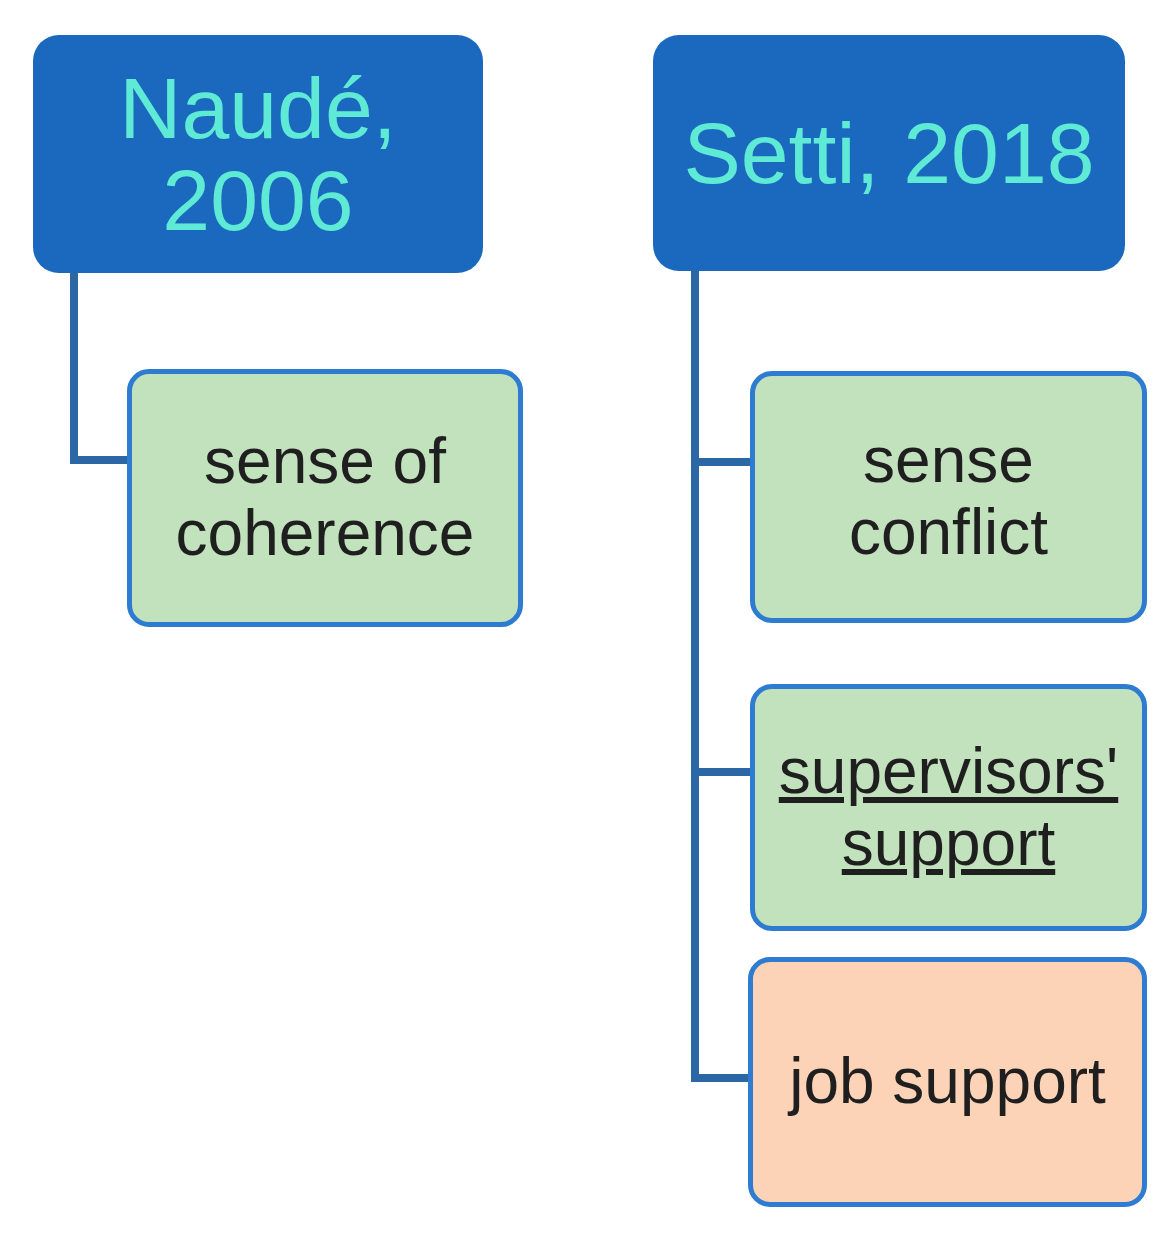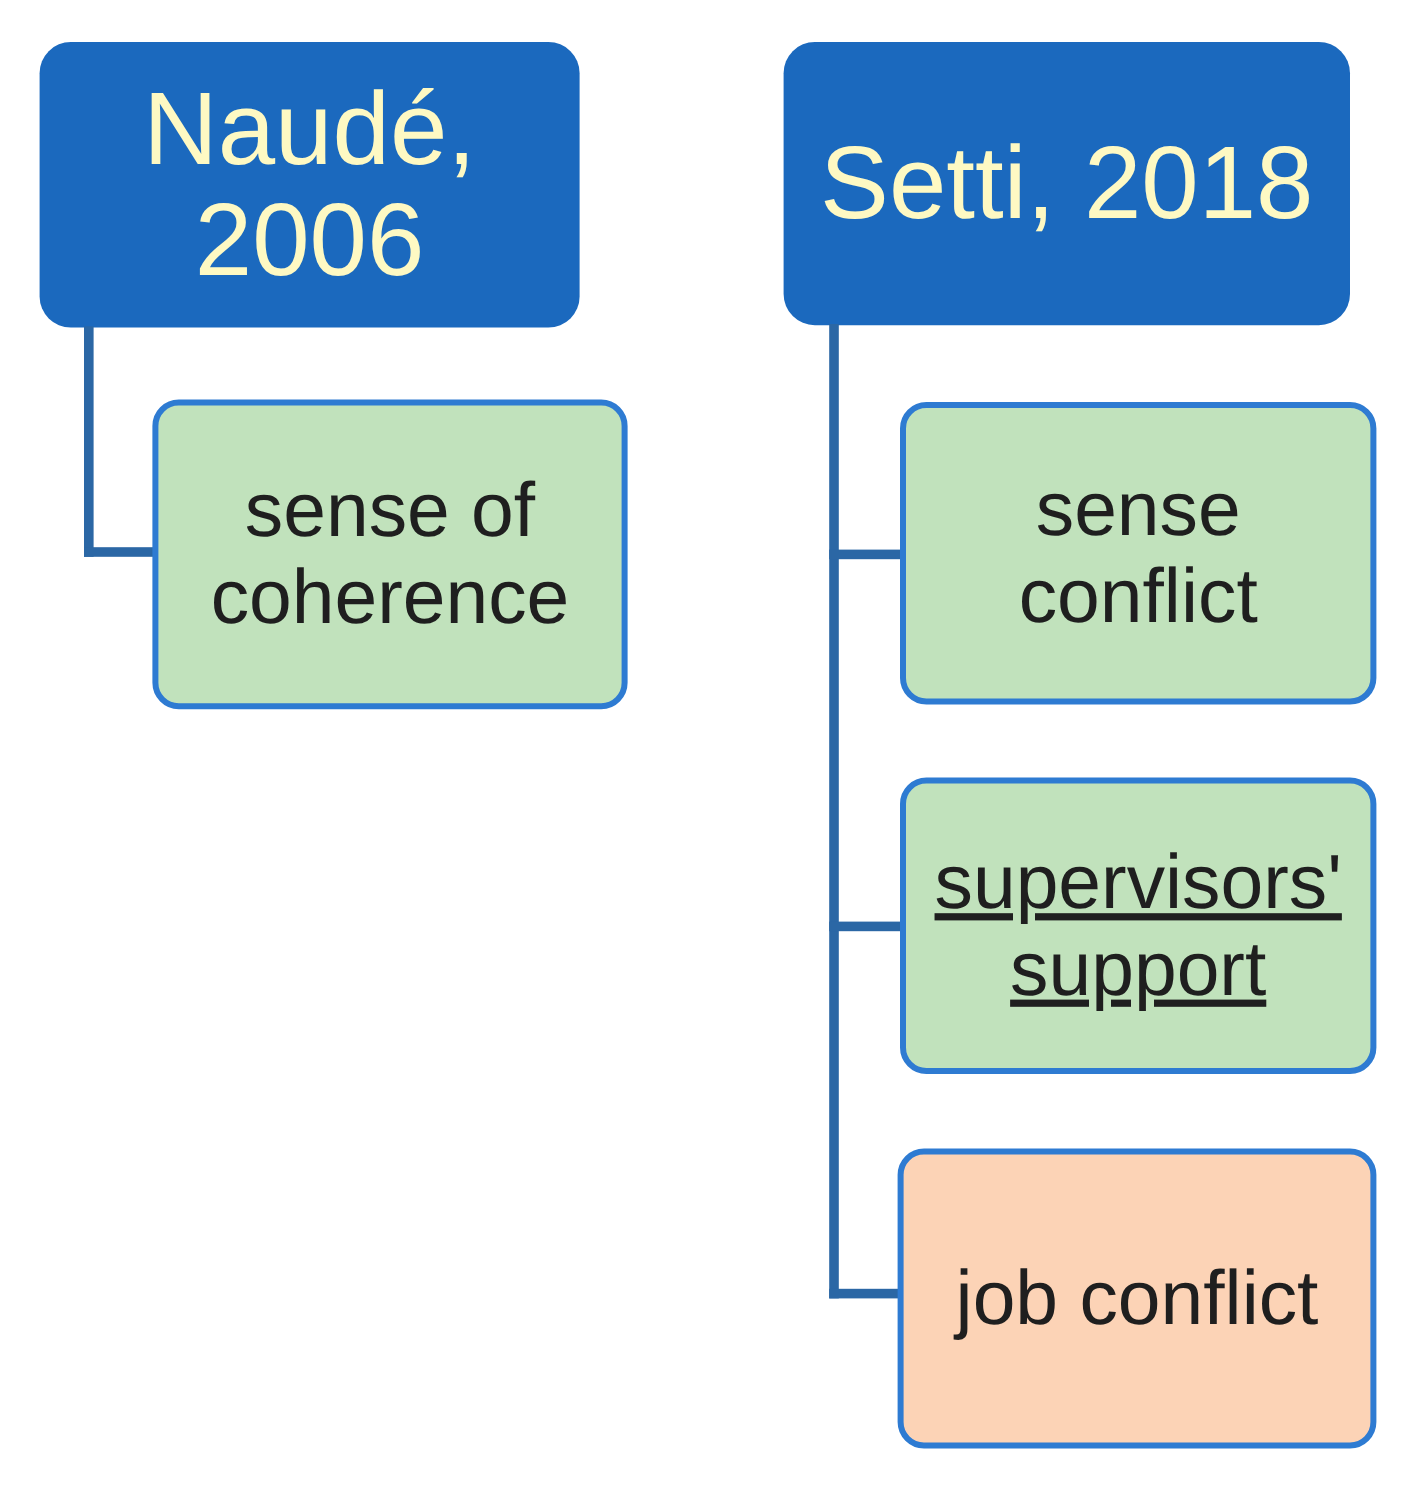--- a/index.html
+++ b/index.html
@@ -19,33 +19,33 @@
     position: absolute;
     display: flex;
     align-items: center;
     justify-content: center;
     text-align: center;
     box-sizing: border-box;
     white-space: pre-line;
   }
   .parent-node {
     background: #1b69be;
-    color: #fef9c3;
+    color: #5eead4;
     border-radius: 26px;
     font-size: 86px;
     line-height: 1.07;
   }
   .child-node {
     border: 5px solid #2e7bd2;
     border-radius: 22px;
     color: #1f1f1f;
     font-size: 64px;
     line-height: 1.12;
   }
-  .green { background: #c1e2bc; }
+  .green { background: #c1e2bc; margin-top: 36px; }
   .peach { background: #fcd3b6; }
   .connector {
     position: absolute;
     background: #2b67a5;
   }
 
   
   .box-naude   { left: 33px;  top: 35px;  width: 450px; height: 238px; }
   .vline-left  { left: 70px;  top: 272px; width: 8px;   height: 192px; }
   .hline-left  { left: 70px;  top: 456px; width: 60px;  height: 8px; }
@@ -86,16 +86,16 @@
   <div class="connector hline-r3"></div>
 
   <div class="node child-node green box-role">
     <span>sense conflict</span>
   </div>
   <div class="node child-node green box-sup">
     <span>supervisors'
 support</span>
   </div>
   <div class="node child-node peach box-burn">
-    <span>job conflict</span>
+    <span>job support</span>
   </div>
 
 </div>
 
 </body></html>

